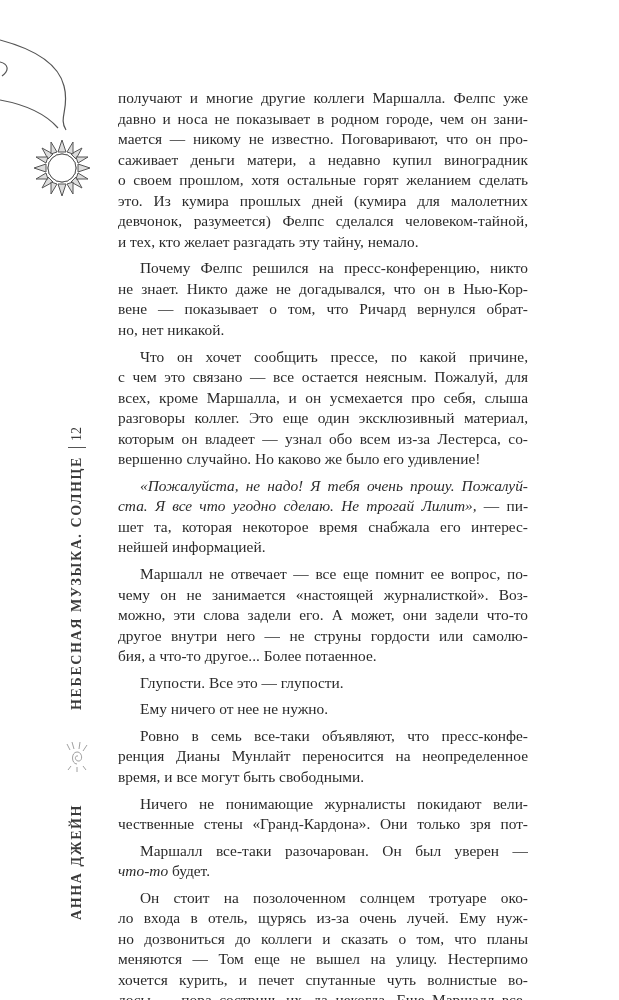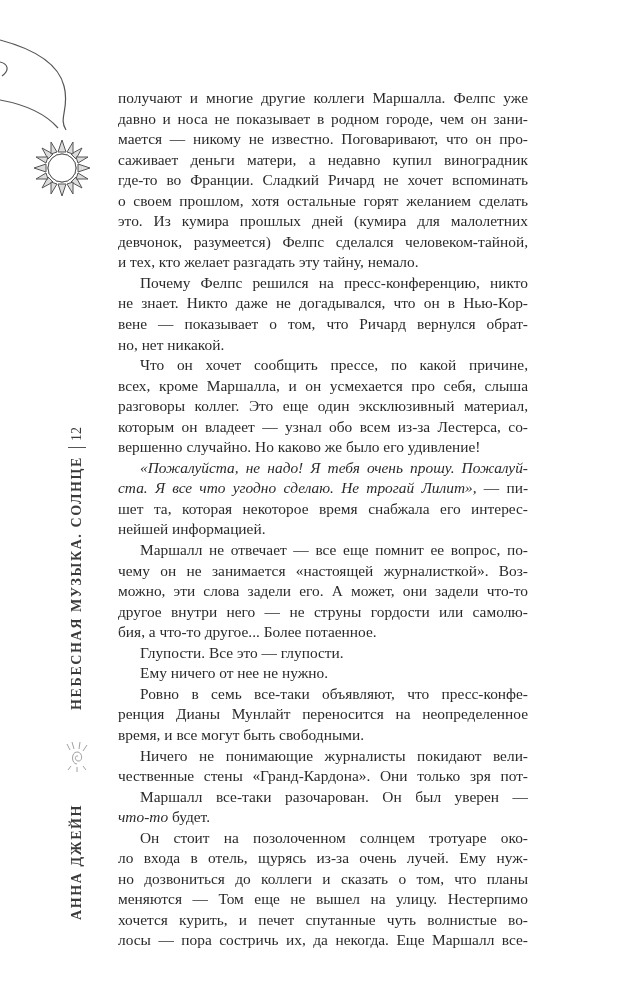--- a/index.html
+++ b/index.html
@@ -1,21 +1,21 @@
 <!DOCTYPE html>
 <html><head>
 <meta charset="utf-8">
 <style>
   html, body { margin:0; padding:0; background:#ffffff; }
   body { width:619px; height:1000px; position:relative; overflow:hidden; font-family:"Liberation Serif","DejaVu Serif",serif; color:#2a2a2a; }
   .necklace { position:absolute; left:0; top:0; width:130px; height:210px; }
   .text-block { position:absolute; left:118px; top:88px; width:410px; font-size:15.4px; line-height:20.55px; text-align:justify; }
   .text-block .line { display:block; height:20.55px; white-space:nowrap; text-align:justify; text-align-last:justify; overflow:visible; }
   .text-block .line.last { text-align-last:left; }
-  .text-block .line.indent { padding-left:22px; }
+  .text-block .line.indent { padding-left:22px;margin-top:6px; }
   .text-block .it { font-style:italic; }
   .runner { position:absolute; left:66px; top:380px; width:22px; height:540px; }
   .runner-inner { position:absolute; left:0; top:0; width:540px; height:22px; transform-origin:0 0; transform:translate(0,540px) rotate(-90deg); display:flex; align-items:center; white-space:nowrap; font-size:14px; letter-spacing:1.6px; font-weight:bold; color:#3a3a3a; }
   .runner-author { margin-left:0; }
   .runner-sun { width:50px; height:22px; margin:0 22px; }
   .runner-title { }
   .runner-pipe { display:inline-block; width:1px; height:18px; background:#555; margin:0 6px 0 8px; }
   .runner-page { font-weight:normal; letter-spacing:0; font-size:14px; }
 </style>
 </head>
@@ -70,30 +70,30 @@
     <span class="runner-pipe"></span>
     <span class="runner-page">12</span>
   </div>
 </div>
 
 <div class="text-block">
   <span class="line"><span>получают и многие другие коллеги Маршалла. Фелпс уже</span></span>
   <span class="line"><span>давно и носа не показывает в родном городе, чем он зани-</span></span>
   <span class="line"><span>мается — никому не известно. Поговаривают, что он про-</span></span>
   <span class="line"><span>саживает деньги матери, а недавно купил виноградник</span></span>
-  <span class="line"><span>где-то во Франции. Сладкий Ричард не хочет вспоминать</span></span>
   <span class="line"><span>о своем прошлом, хотя остальные горят желанием сделать</span></span>
   <span class="line"><span>это. Из кумира прошлых дней (кумира для малолетних</span></span>
   <span class="line"><span>девчонок, разумеется) Фелпс сделался человеком-тайной,</span></span>
   <span class="line last"><span>и тех, кто желает разгадать эту тайну, немало.</span></span>
   <span class="line indent"><span>Почему Фелпс решился на пресс-конференцию, никто</span></span>
   <span class="line"><span>не знает. Никто даже не догадывался, что он в Нью-Кор-</span></span>
   <span class="line"><span>вене — показывает о том, что Ричард вернулся обрат-</span></span>
   <span class="line last"><span>но, нет никакой.</span></span>
   <span class="line indent"><span>Что он хочет сообщить прессе, по какой причине,</span></span>
+  <span class="line"><span>с чем это связано — все остается неясным. Пожалуй, для</span></span>
   <span class="line"><span>всех, кроме Маршалла, и он усмехается про себя, слыша</span></span>
   <span class="line"><span>разговоры коллег. Это еще один эксклюзивный материал,</span></span>
   <span class="line"><span>которым он владеет — узнал обо всем из-за Лестерса, со-</span></span>
   <span class="line last"><span>вершенно случайно. Но каково же было его удивление!</span></span>
   <span class="line indent"><span class="it">«Пожалуйста, не надо! Я тебя очень прошу. Пожалуй-</span></span>
   <span class="line"><span class="it">ста. Я все что угодно сделаю. Не трогай Лилит»,</span><span> — пи-</span></span>
   <span class="line"><span>шет та, которая некоторое время снабжала его интерес-</span></span>
   <span class="line last"><span>нейшей информацией.</span></span>
   <span class="line indent"><span>Маршалл не отвечает — все еще помнит ее вопрос, по-</span></span>
   <span class="line"><span>чему он не занимается «настоящей журналисткой». Воз-</span></span>

